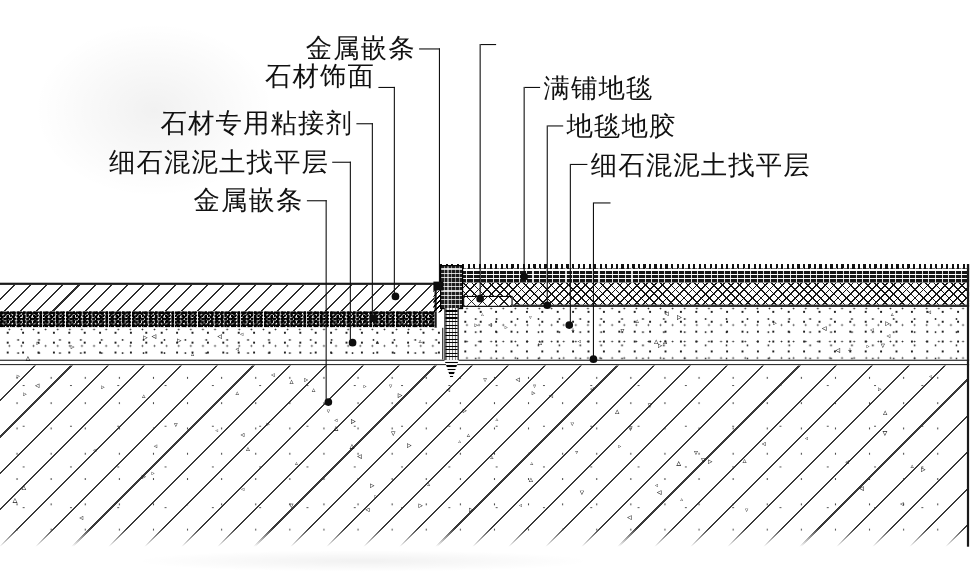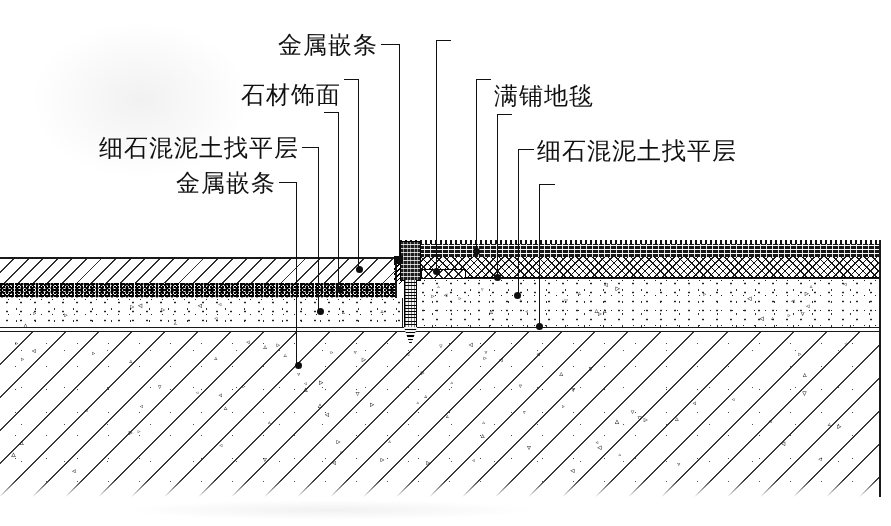--- a/index.html
+++ b/index.html
@@ -260,48 +260,50 @@
   <div class="abs strip-head"></div>
   <div class="abs post"></div>
   <div class="abs post-tip"></div>
   <div class="abs tack-strip"></div>
   <div class="abs cap-square"></div>
 
   <div class="label" style="top:32px;right:513px;">金属嵌条</div>
   <div class="hseg" style="left:381px;top:44px;width:19px;"></div>
   <div class="vseg" style="left:399px;top:44px;height:214px;"></div>
 
-  <div class="label" style="top:82px;right:550px;">石材饰面</div>
+  <div class="label" style="top:57px;right:550px;">石材饰面</div>
   <div class="hseg" style="left:344px;top:79px;width:15px;"></div>
   <div class="vseg" style="left:358px;top:79px;height:188px;"></div>
   <div class="dot" style="left:356px;top:266px;"></div>
 
+  <div class="label" style="top:100px;right:570px;">石材专用粘接剂</div>
   <div class="hseg" style="left:324px;top:112px;width:15px;"></div>
   <div class="vseg" style="left:338px;top:112px;height:175px;"></div>
   <div class="dot" style="left:335.5px;top:285.5px;"></div>
 
   <div class="label" style="top:135px;right:592px;">细石混泥土找平层</div>
   <div class="hseg" style="left:302px;top:147px;width:17px;"></div>
   <div class="vseg" style="left:318px;top:147px;height:162px;"></div>
   <div class="dot" style="left:316.5px;top:307.5px;"></div>
 
   <div class="label" style="top:170px;right:615px;">金属嵌条</div>
   <div class="hseg" style="left:279px;top:182px;width:18px;"></div>
   <div class="vseg" style="left:296px;top:182px;height:181px;"></div>
   <div class="dot" style="left:294.5px;top:361.5px;"></div>
 
   <div class="hseg" style="left:437px;top:40px;width:14px;"></div>
   <div class="vseg" style="left:436px;top:40px;height:229px;"></div>
   <div class="dot" style="left:432.5px;top:267.5px;"></div>
 
-  <div class="label" style="top:68px;left:494px;margin-top:15px;">满铺地毯</div>
+  <div class="label" style="top:68px;left:494px;">满铺地毯</div>
   <div class="hseg" style="left:477px;top:79px;width:14px;"></div>
   <div class="vseg" style="left:476px;top:79px;height:170px;"></div>
   <div class="dot" style="left:472.5px;top:247.5px;"></div>
 
+  <div class="label" style="top:103px;left:515px;">地毯地胶</div>
   <div class="hseg" style="left:498px;top:114px;width:14px;"></div>
   <div class="vseg" style="left:497px;top:114px;height:161px;"></div>
   <div class="dot" style="left:493.5px;top:273.5px;"></div>
 
   <div class="label" style="top:138px;left:537px;">细石混泥土找平层</div>
   <div class="hseg" style="left:519px;top:149px;width:15px;"></div>
   <div class="vseg" style="left:518px;top:149px;height:144px;"></div>
   <div class="dot" style="left:513.5px;top:291.5px;"></div>
 
   <div class="hseg" style="left:540px;top:184px;width:15px;"></div>

